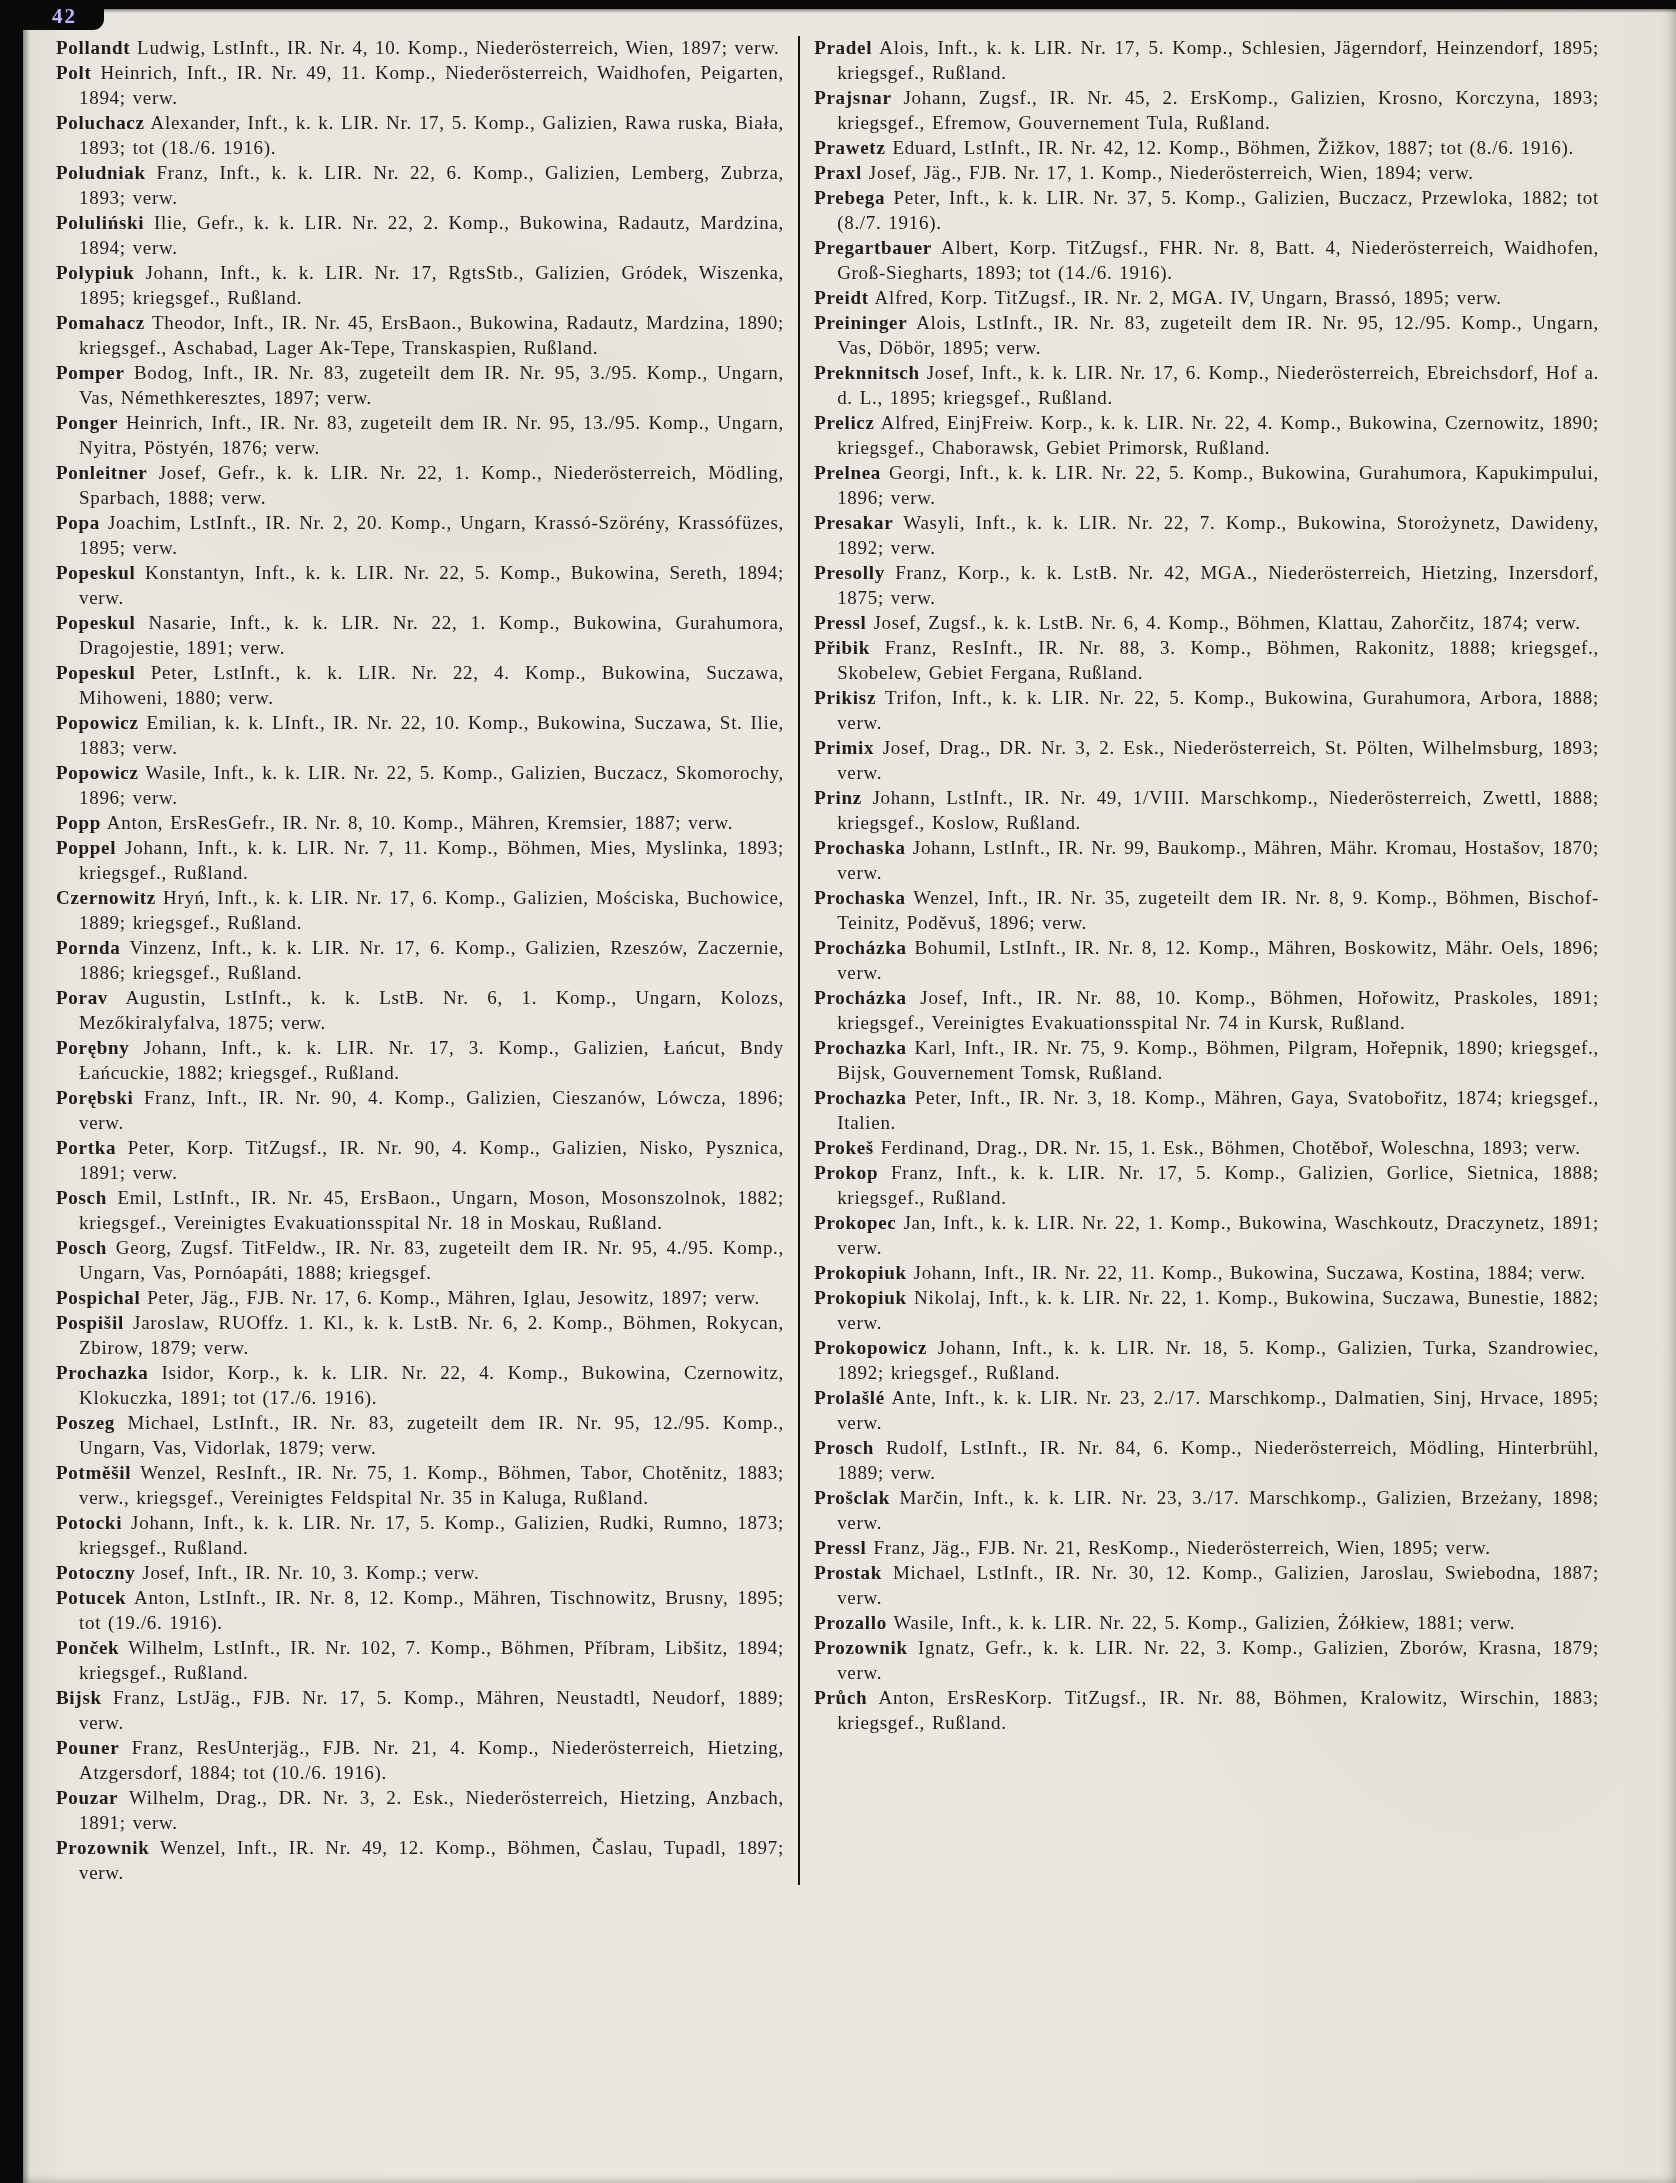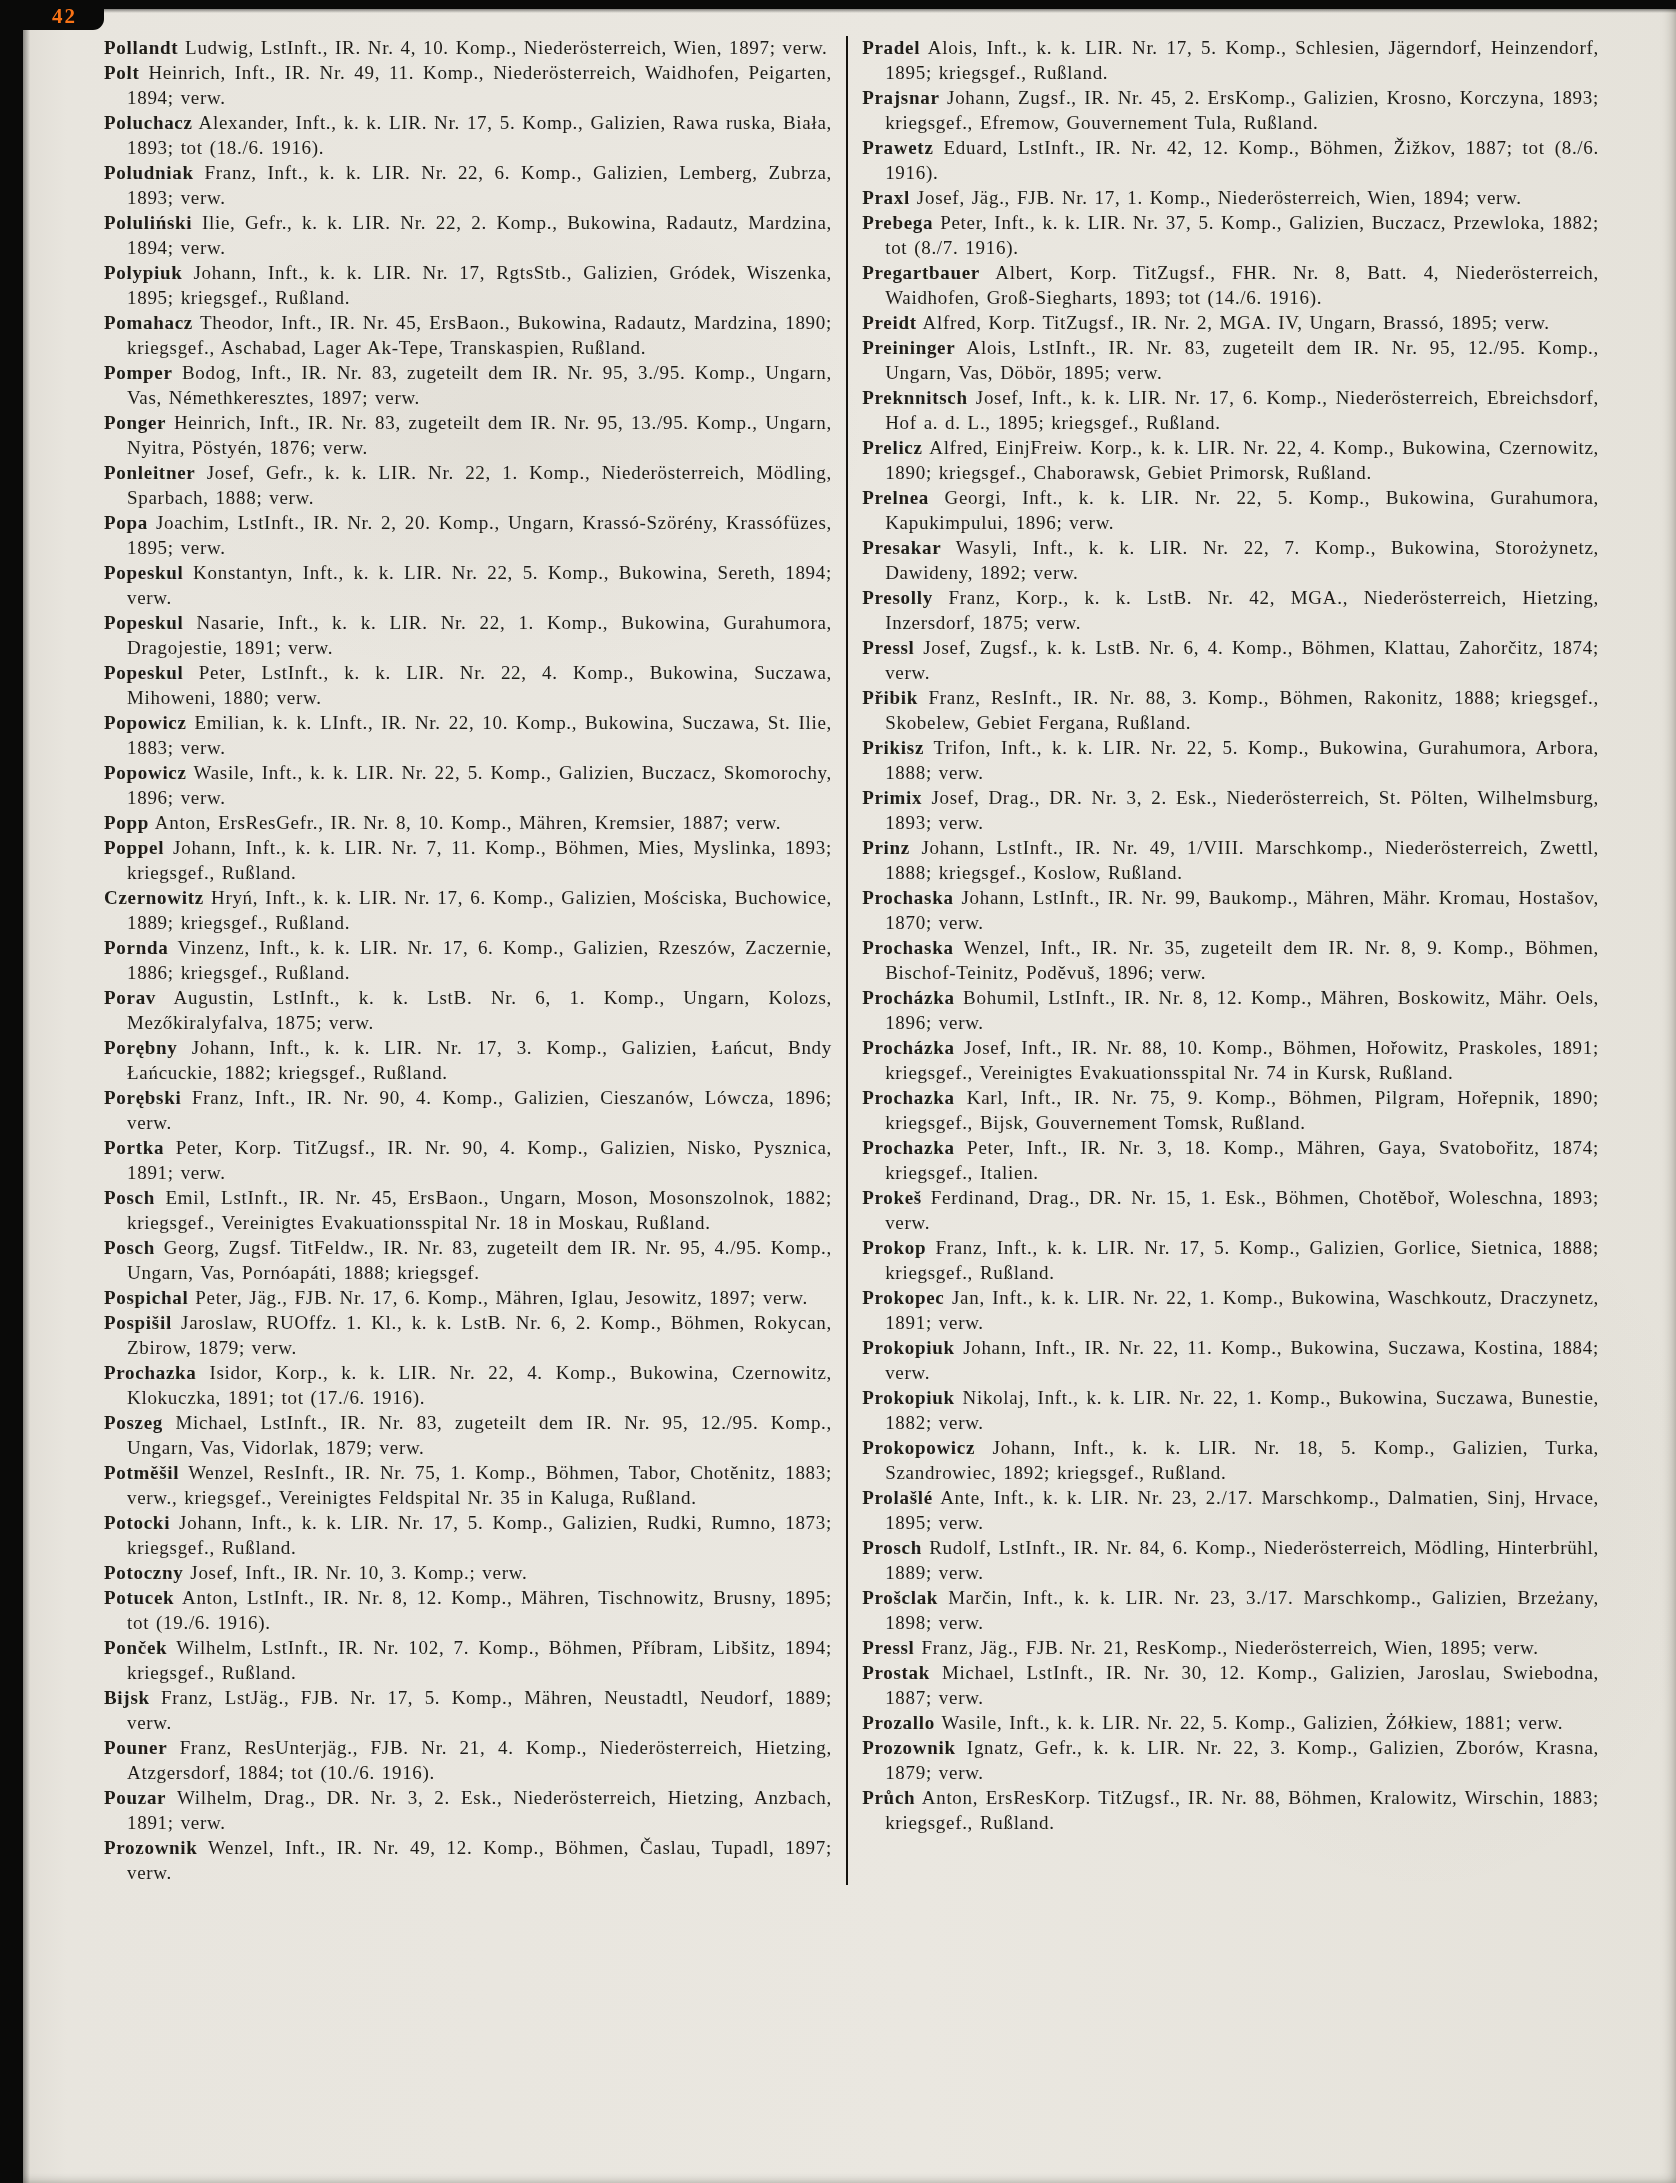--- a/index.html
+++ b/index.html
@@ -23,25 +23,25 @@
   
   .edge-top { position: absolute; top: 0; left: 0; right: 0; height: 9px; background: #0a0a09; z-index: 3; }
   .edge-top::after { content: ""; position: absolute; top: 9px; left: 0; right: 0; height: 4.1px;
     background: linear-gradient(rgba(10,10,9,0.45), transparent); }
   .edge-left { position: absolute; top: 0; left: 0; bottom: 0; width: 23px; background: #0a0a09; z-index: 3; }
   .edge-left::after { content: ""; position: absolute; top: 0; left: 23px; bottom: 0; width: 6.9px;
     background: linear-gradient(90deg, rgba(10,10,9,0.4), transparent); }
   .corner { position: absolute; top: 0; left: 0; width: 104px; height: 30px; background: #0a0a09;
     border-bottom-right-radius: 11px; z-index: 4; }
   .pagenum { position: absolute; top: 4.1px; left: 52px; font-weight: bold; font-size: 21px;
-    color: #f97316; letter-spacing: 2.1px; }
+    color: #c4b5fd; letter-spacing: 2.1px; }
 
   .content {
     position: absolute; top: 9px; left: 0; width: 100%;
-    padding: 26px 77px 41px 104px;
+    padding: 26px 77px 41px 56px;
     display: flex; align-items: stretch;
     z-index: 2;
   }
   .col {
     font-size: 19px;
     line-height: 25px;
     letter-spacing: 0.7px;
     word-spacing: 1.4px;
     text-align: justify;
     hyphens: manual;

